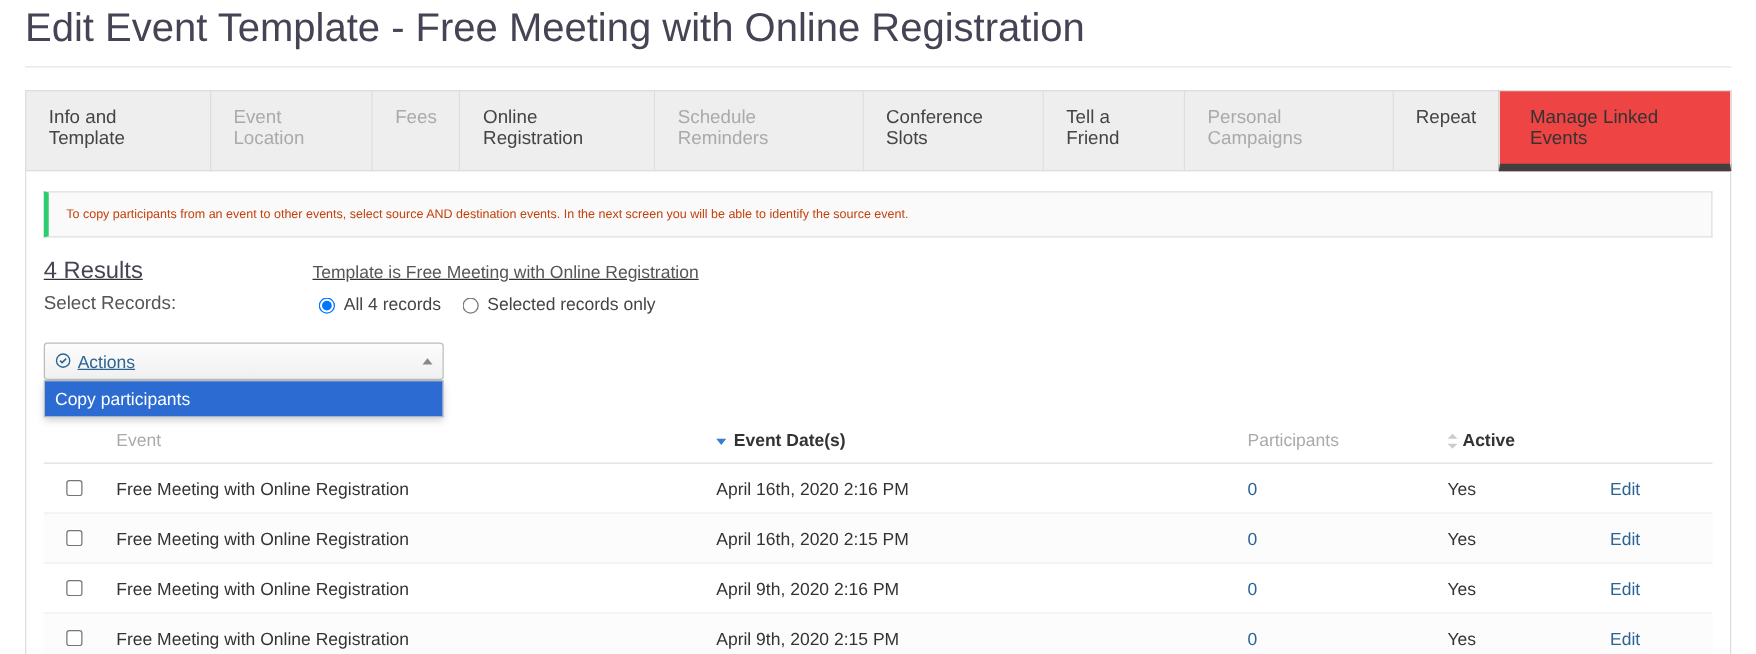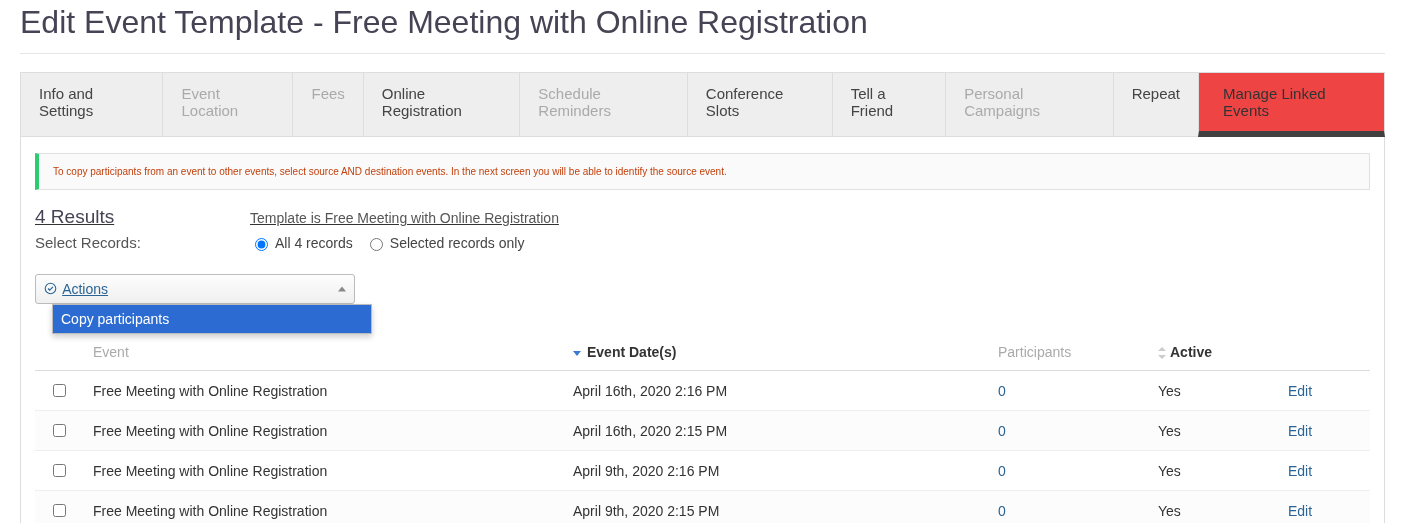--- a/index.html
+++ b/index.html
@@ -113,21 +113,21 @@
   }
   .actions-btn .check {
     display: inline-block;
     width: 13px; height: 13px;
     vertical-align: -1px;
     margin-right: 2px;
   }
   .actions-link { text-decoration: underline; }
   .actions-menu {
     position: absolute;
-    top: 30px; left: 17px;
+    top: 30px; left: 0;
     width: 320px;
     background: #fff;
     border: 1px solid #bbb;
     box-shadow: 0 3px 6px rgba(0,0,0,0.2);
     z-index: 20;
   }
   .actions-menu .item {
     padding: 6px 8px;
     cursor: pointer;
   }
@@ -183,21 +183,21 @@
   .active-col { width: 130px; }
   .edit-col { width: 90px; }
 </style>
 </head>
 <body>
 
 <div class="page">
   <h1 class="page-title">Edit Event Template - Free Meeting with Online Registration</h1>
 
   <div class="tabs" id="tabs-bar">
-      <div class="tab">Info and Settings</div>
+      <div class="tab">Info and Template</div>
       <div class="tab disabled">Event Location</div>
       <div class="tab disabled">Fees</div>
       <div class="tab">Online Registration</div>
       <div class="tab disabled">Schedule Reminders</div>
       <div class="tab">Conference Slots</div>
       <div class="tab">Tell a Friend</div>
       <div class="tab disabled">Personal Campaigns</div>
       <div class="tab">Repeat</div>
       <div class="tab active">Manage Linked Events</div>
     </div>

